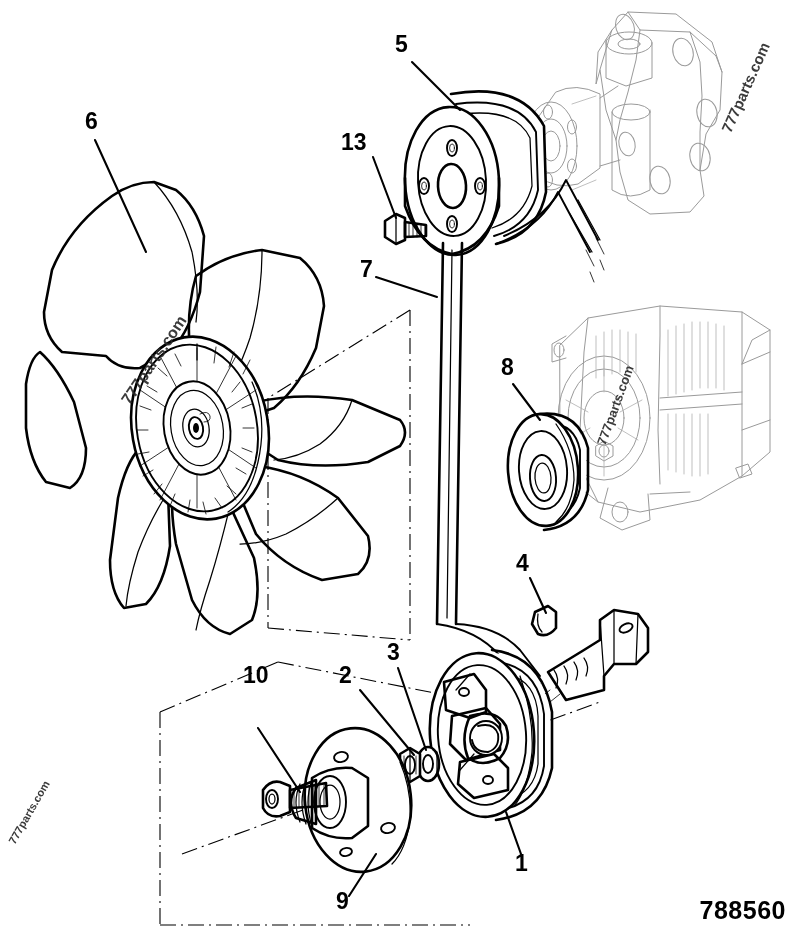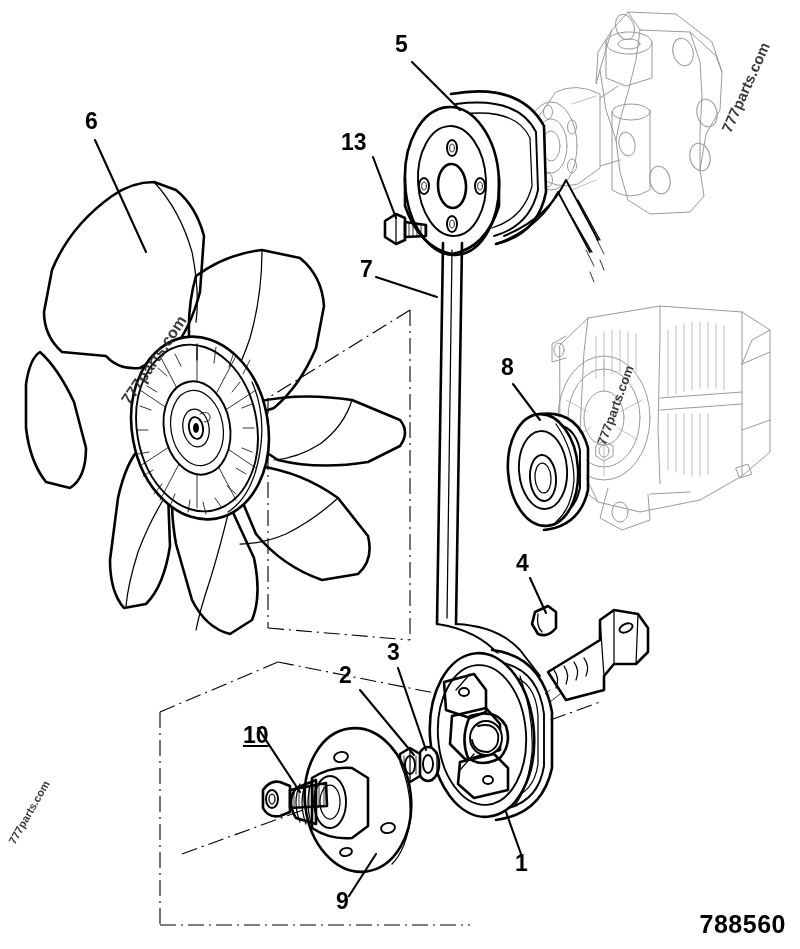--- a/index.html
+++ b/index.html
@@ -23,21 +23,21 @@
   .kfill{fill:#000000;}
   .leader{fill:none;stroke:#000;stroke-width:2.1;stroke-linecap:round;}
   .dashdot{fill:none;stroke:#000;stroke-width:1.1;stroke-dasharray:16 5 2 5;stroke-linecap:butt;}
 
   .callout{
     position:absolute;font-weight:bold;font-size:23px;color:#000;
     font-family:"Liberation Sans", sans-serif;line-height:1;
     user-select:none;white-space:nowrap;
   }
   .partno{
-    position:absolute;right:14px;bottom:10px;
+    position:absolute;right:14px;bottom:24px;
     font-weight:bold;font-size:25px;letter-spacing:0.5px;color:#000;
     font-family:"Liberation Sans", sans-serif;
     margin-left:8px;
   }
   .wmark{
     position:absolute;color:#2b2b2b;font-weight:bold;
     font-family:"Liberation Sans", sans-serif;
     white-space:nowrap;user-select:none;opacity:.92;
   }
 </style>
@@ -397,21 +397,21 @@
 
   <div class="callout" style="left:515px;top:852px;">1</div>
   <div class="callout" style="left:339px;top:664px;">2</div>
   <div class="callout" style="left:387px;top:641px;">3</div>
   <div class="callout" style="left:516px;top:552px;">4</div>
   <div class="callout" style="left:395px;top:33px;">5</div>
   <div class="callout" style="left:85px;top:110px;">6</div>
   <div class="callout" style="left:360px;top:258px;">7</div>
   <div class="callout" style="left:501px;top:356px;">8</div>
   <div class="callout" style="left:336px;top:890px;">9</div>
-  <div class="callout" style="left:243px;top:724px;text-decoration:underline;">10</div>
+  <div class="callout" style="left:243px;top:664px;">10</div>
   <div class="callout" style="left:341px;top:131px;">13</div>
 
   <div class="wmark" style="left:118px;top:398px;font-size:16px;transform:rotate(-56deg);transform-origin:left top;">777parts.com</div>
   <div class="wmark" style="left:718px;top:128px;font-size:15px;transform:rotate(-66deg);transform-origin:left top;">777parts.com</div>
   <div class="wmark" style="left:594px;top:442px;font-size:13px;transform:rotate(-70deg);transform-origin:left top;">777parts.com</div>
   <div class="wmark" style="left:6px;top:840px;font-size:11px;transform:rotate(-60deg);transform-origin:left top;">777parts.com</div>
 
   <div class="partno">788560</div>
 
 </div>

